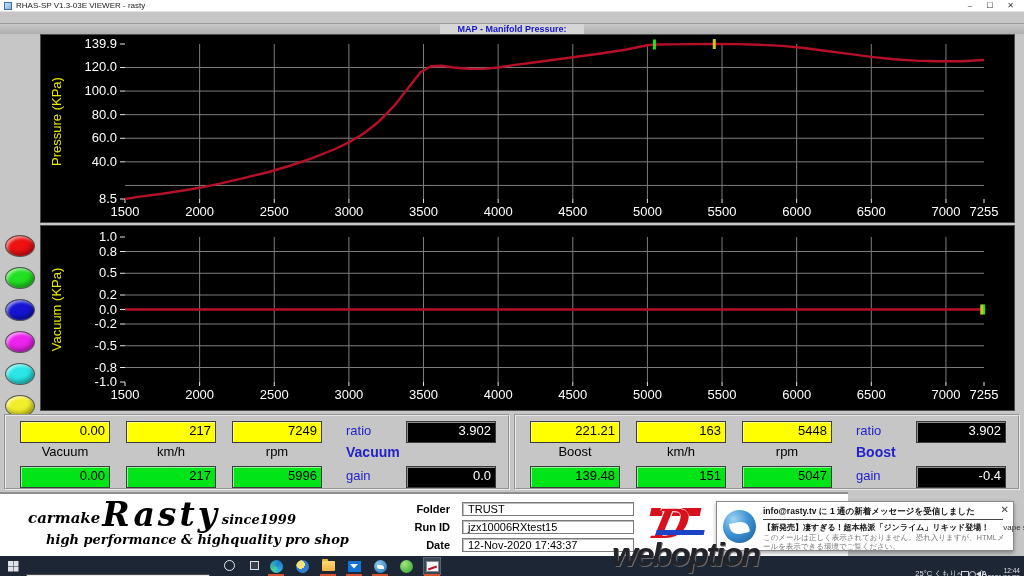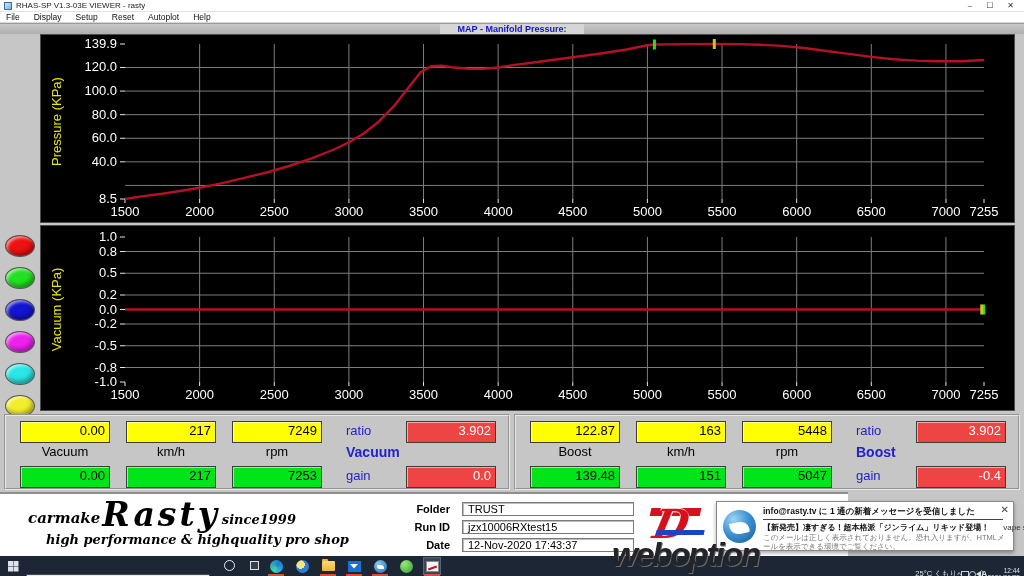--- a/index.html
+++ b/index.html
@@ -35,21 +35,21 @@
 
   
   .group { position:absolute; top:414px; width:506px; height:76px; background:#c6c6c6;
     border:2px groove #e8e8e8; }
   #group-left { left:4px; } #group-right { left:514px; }
   .vbox { position:absolute; width:90px; height:22px; font-size:13px; line-height:17px;
     text-align:right; padding:0 4px; color:#000; border:1px solid #3c3c3c;
     box-shadow: inset 1px 1px 0 rgba(255,255,255,.55); }
   .vbox.yellow { background:#ffff00; }
   .vbox.green  { background:#00e418; }
-  .vbox.blue   { background:#ef4444; color:#ffffff; }
+  .vbox.blue   { background:#000000; color:#ffffff; }
   .ulabel { position:absolute; width:90px; text-align:center; font-size:13px; color:#000; }
   .blulab { position:absolute; font-size:13px; color:#2222cc; }
   .blulab.bold { font-weight:bold; font-size:14px; }
   .c1 { left:14px; } .c2 { left:120px; } .c3 { left:226px; }
   .r1 { top:5px; } .r2 { top:28px; } .r3 { top:50px; }
   .rc-lab { left:340px; } .rc-box { left:400px; }
 
   
   .footer { position:absolute; left:0; top:492px; width:848px; height:64px; background:#ffffff; border-top:2px solid #8f8f8f; }
   .brand { position:absolute; left:28px; top:6px; width:350px; color:#000; }
@@ -130,28 +130,20 @@
   <div class="titlebar">
     <span class="appico"></span>
     <span>RHAS-SP V1.3-03E VIEWER - rasty</span>
     <span class="wctl">
       <span>–</span>
       <span>☐</span>
       <span>✕</span>
     </span>
   </div>
 
-  <div class="menubar">
-    <span>File</span>
-    <span>Display</span>
-    <span>Setup</span>
-    <span>Reset</span>
-    <span>Autoplot</span>
-    <span>Help</span>
-  </div>
   <div class="substrip"></div>
 
   <div class="chart-header">
     <span>MAP - Manifold Pressure:</span>
   </div>
 
   <div class="chartbox" id="box-top">
     <svg id="chart0" width="973" height="189">
         <line x1="158.6307558644657" x2="158.6307558644657" y1="9" y2="164" stroke="#7d7d7d" stroke-width="1"></line>
         <line x1="233.26151172893137" x2="233.26151172893137" y1="9" y2="164" stroke="#7d7d7d" stroke-width="1"></line>
@@ -302,27 +294,27 @@
     <div class="vbox yellow c2 r1">217</div>
     <div class="vbox yellow c3 r1">7249</div>
     <div class="blulab rc-lab r1" style="top:7px">ratio</div>
     <div class="vbox blue rc-box r1">3.902</div>
     <div class="ulabel c1 r2">Vacuum</div>
     <div class="ulabel c2 r2">km/h</div>
     <div class="ulabel c3 r2">rpm</div>
     <div class="blulab bold rc-lab r2">Vacuum</div>
     <div class="vbox green c1 r3">0.00</div>
     <div class="vbox green c2 r3">217</div>
-    <div class="vbox green c3 r3">7253</div>
+    <div class="vbox green c3 r3">5996</div>
     <div class="blulab rc-lab r3" style="top:52px">gain</div>
     <div class="vbox blue rc-box r3">0.0</div>
   </div>
 
   <div class="group" id="group-right">
-    <div class="vbox yellow c1 r1">122.87</div>
+    <div class="vbox yellow c1 r1">221.21</div>
     <div class="vbox yellow c2 r1">163</div>
     <div class="vbox yellow c3 r1">5448</div>
     <div class="blulab rc-lab r1" style="top:7px">ratio</div>
     <div class="vbox blue rc-box r1">3.902</div>
     <div class="ulabel c1 r2">Boost</div>
     <div class="ulabel c2 r2">km/h</div>
     <div class="ulabel c3 r2">rpm</div>
     <div class="blulab bold rc-lab r2">Boost</div>
     <div class="vbox green c1 r3">139.48</div>
     <div class="vbox green c2 r3">151</div>

